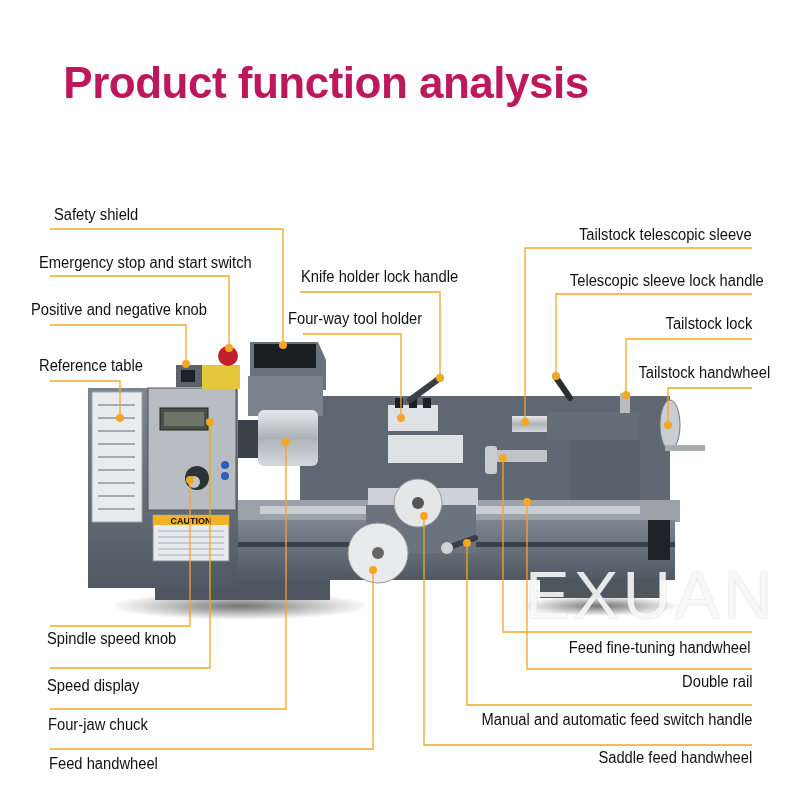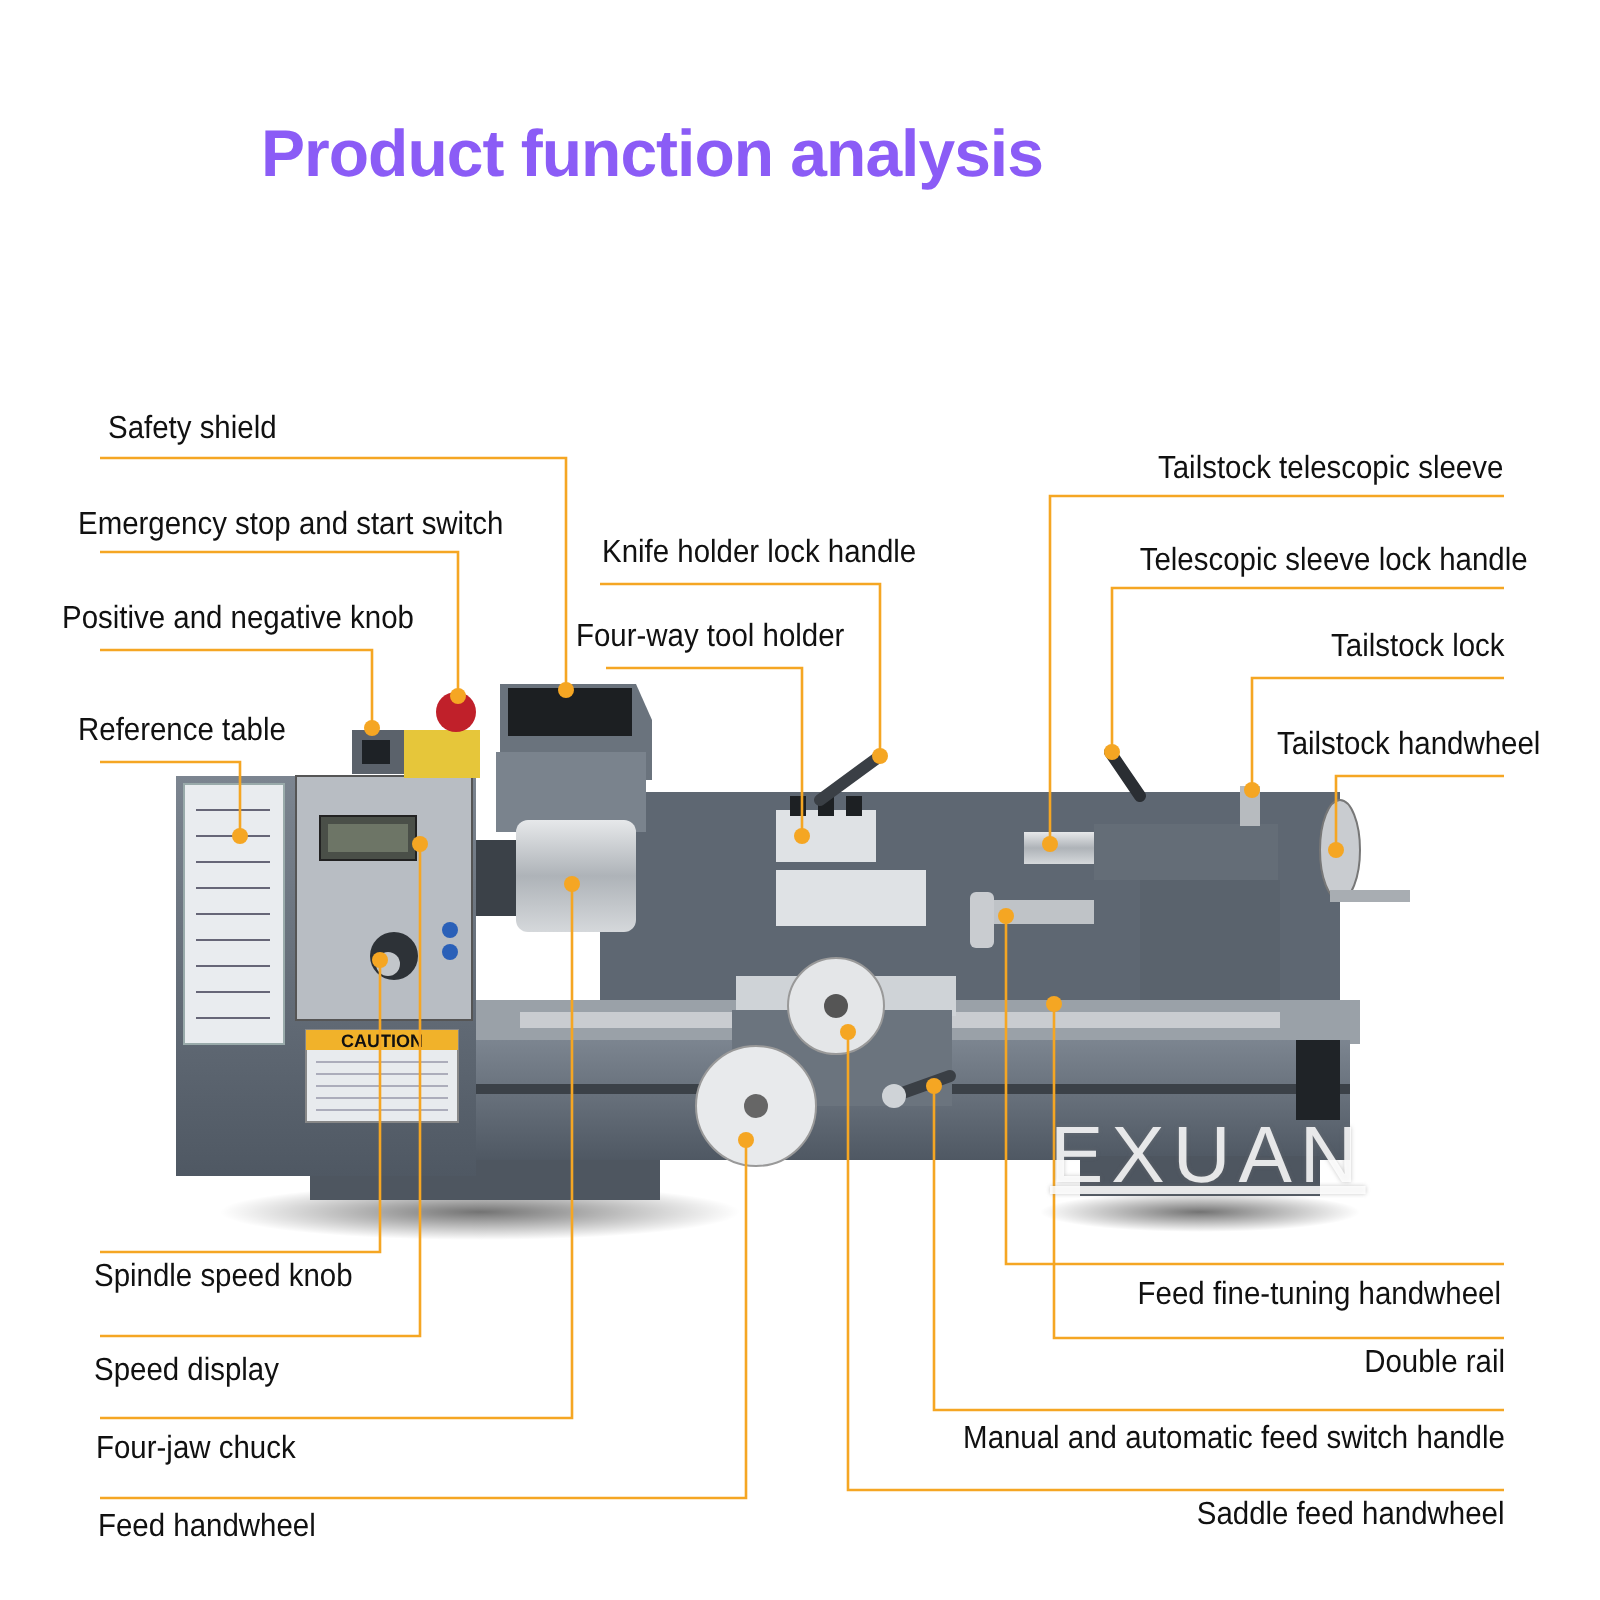--- a/index.html
+++ b/index.html
@@ -1,21 +1,21 @@
 <!DOCTYPE html>
 <html><head>
 <meta charset="utf-8">
 <style>
   html, body { margin:0; padding:0; background:#ffffff; }
   body { width:800px; height:800px; position:relative; overflow:hidden; font-family:"Liberation Sans", sans-serif; }
-  .title { position:absolute; left:0; top:58px; width:652px; text-align:center; font-size:33px; font-weight:bold; color:#8b5cf6; letter-spacing:-0.5px; }
+  .title { position:absolute; left:0; top:58px; width:652px; text-align:center; font-size:44px; font-weight:bold; color:#be185d; letter-spacing:-0.5px; }
   .label { position:absolute; font-size:16px; color:#111; white-space:nowrap; transform:scaleX(0.92); transform-origin:left top; }
   .label.r { transform-origin:right top; text-align:right; }
   svg.overlay { position:absolute; left:0; top:0; width:800px; height:800px; }
-  .watermark { position:absolute; left:525px; top:556px; font-size:40px; color:rgba(255,255,255,0.85); letter-spacing:4px; font-family:"Liberation Sans", sans-serif; text-shadow:0 0 2px rgba(120,120,120,0.4);text-decoration:underline; }
+  .watermark { position:absolute; left:525px; top:556px; font-size:67px; color:rgba(255,255,255,0.85); letter-spacing:4px; font-family:"Liberation Sans", sans-serif; text-shadow:0 0 2px rgba(120,120,120,0.4); }
 </style>
 </head>
 <body>
 
 <div class="title">Product function analysis</div>
 
 <svg class="overlay" viewBox="0 0 800 800">
   <defs>
     <linearGradient id="body" x1="0" y1="0" x2="0" y2="1">
       <stop offset="0" stop-color="#7c8590"></stop>

